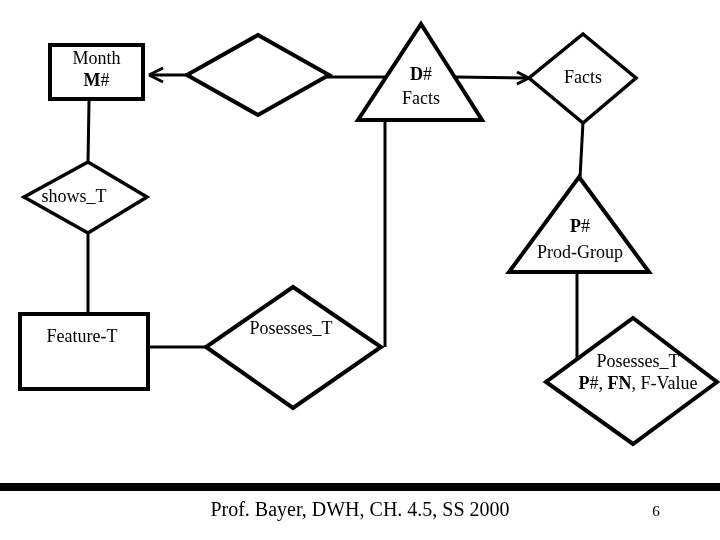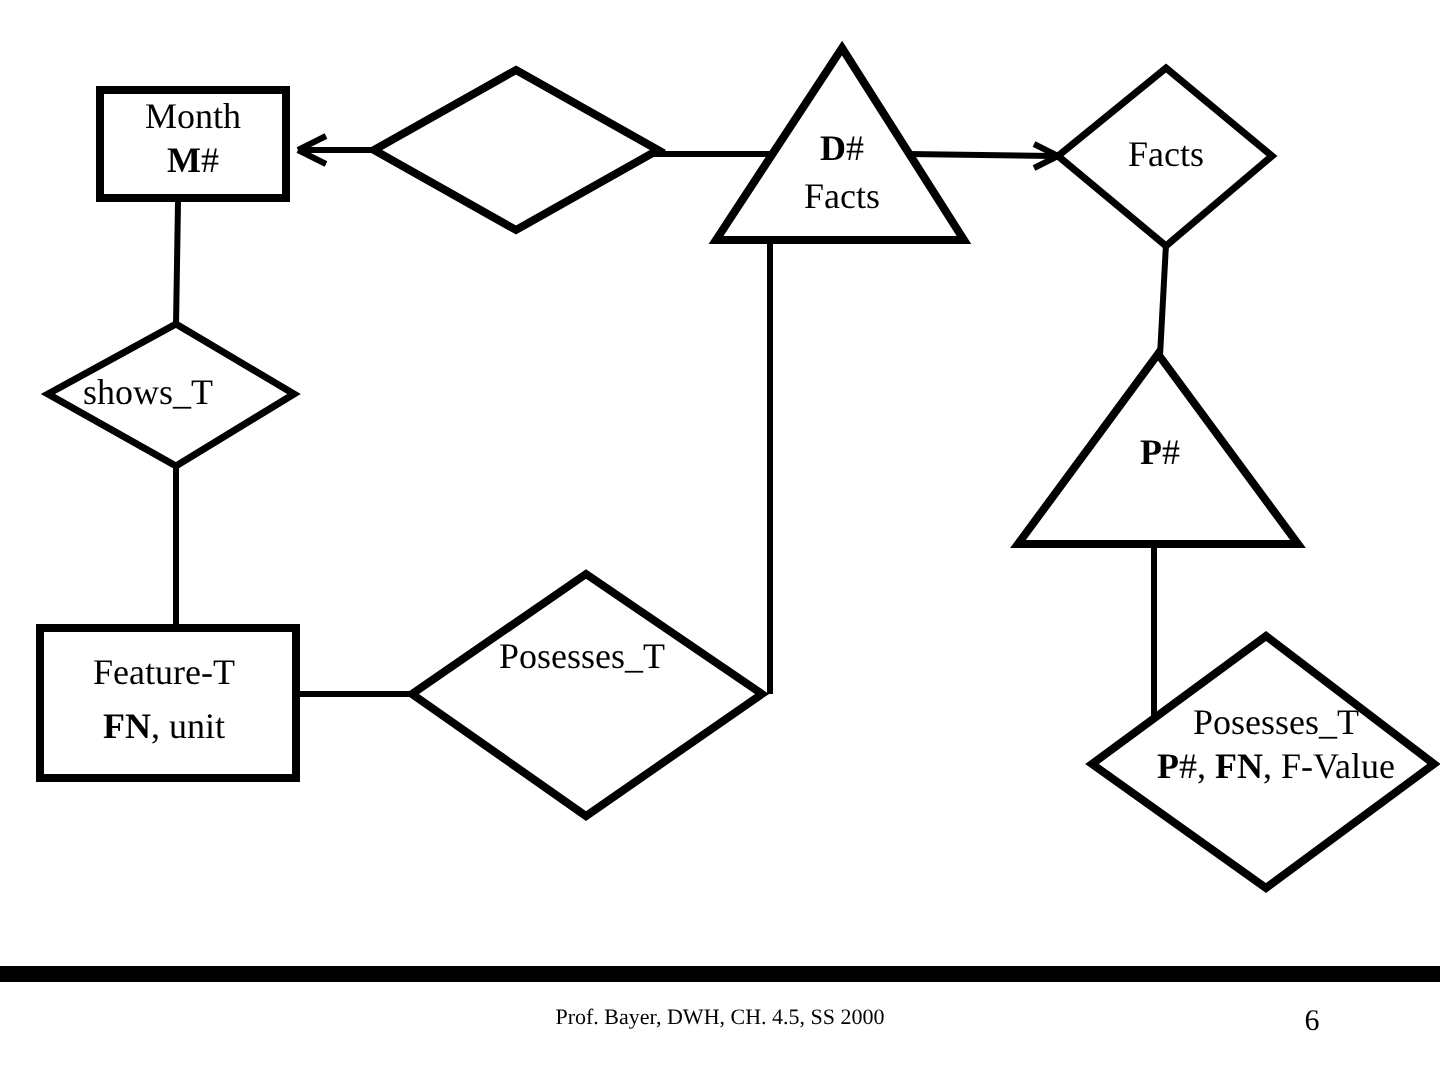--- a/index.html
+++ b/index.html
@@ -27,21 +27,21 @@
     position: absolute;
     left: 0; top: 483px;
     width: 720px; height: 8px;
     background: #000;
   }
   .footer-text {
     position: absolute;
     left: 0; top: 500px;
     width: 720px;
     text-align: center;
-    font-size: 11px;
+    font-size: 20px;
     line-height: 18px;
   }
   .page-number {
     position: absolute;
     left: 626px; top: 502px;
     width: 60px;
     text-align: center;
     font-size: 15px;
     line-height: 18px;
   }
@@ -98,25 +98,25 @@
     <div><b>D</b><span>#</span></div>
     <div>Facts</div>
   </div>
 
   <div class="label" style="left:533px; top:65px; width:100px;">Facts</div>
 
   <div class="label" style="left:14px; top:184px; width:120px;">shows_T</div>
 
   <div class="label" style="left:504px; top:213px; width:152px; line-height:26px;">
     <div><b>P</b><span>#</span></div>
+    <div>Prod-Group</div>
   </div>
 
   <div class="label" style="left:18px; top:323px; width:128px; line-height:27px;">
     <div>Feature-T</div>
-    <div><b>FN</b><span>, unit</span></div>
   </div>
 
   <div class="label" style="left:203px; top:316px; width:176px;">
     <div>Posesses_T</div>
   </div>
 
   <div class="label" style="left:553px; top:350px; width:170px; line-height:22px;">
     <div>Posesses_T</div>
     <div><b>P</b><span>#, </span><b>FN</b><span>, F-Value</span></div>
   </div>

